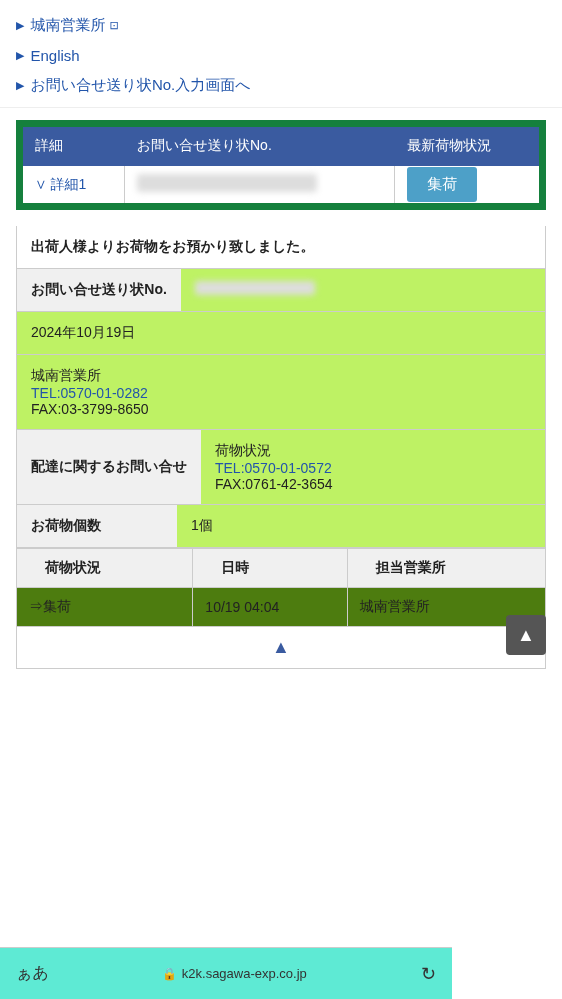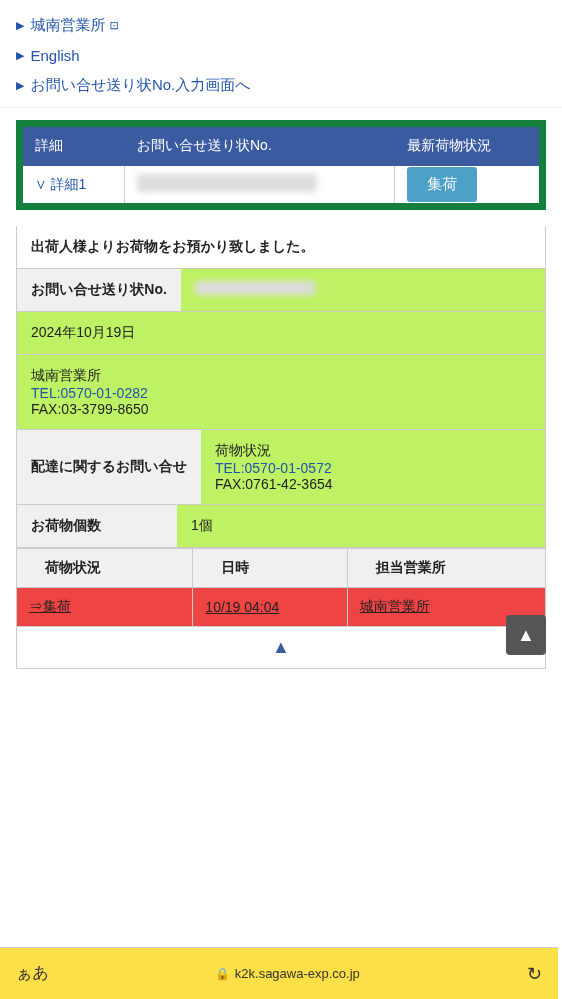--- a/index.html
+++ b/index.html
@@ -147,23 +147,22 @@
       padding: 10px 28px;
       font-size: 14px;
       font-weight: bold;
       text-align: left;
       border: 1px solid #ccc;
       margin-left: 35px;
     }
     .status-table td {
       padding: 10px 12px;
       border: 1px solid #ccc;
-      background: #ef4444;
-      font-size: 14px;
-      text-decoration: underline;
+      background: #4d7c0f;
+      font-size: 14px;
     }
 
     
     .collapse-row {
       border: 1px solid #ccc;
       border-top: none;
       text-align: center;
       padding: 10px;
       background: #fff;
     }
@@ -190,23 +189,23 @@
       justify-content: center;
       font-size: 18px;
       cursor: pointer;
     }
 
     
     .browser-bar {
       position: fixed;
       bottom: 0;
       left: 0;
-      width: 558px;
+      width: 452px;
       height: 52px;
-      background: #fde047;
+      background: #5eead4;
       border-top: 1px solid #ccc;
       display: flex;
       align-items: center;
       justify-content: space-between;
       padding: 0 16px;
     }
     .browser-bar .aa-text {
       font-size: 16px;
       color: #333;
       font-weight: 500;

